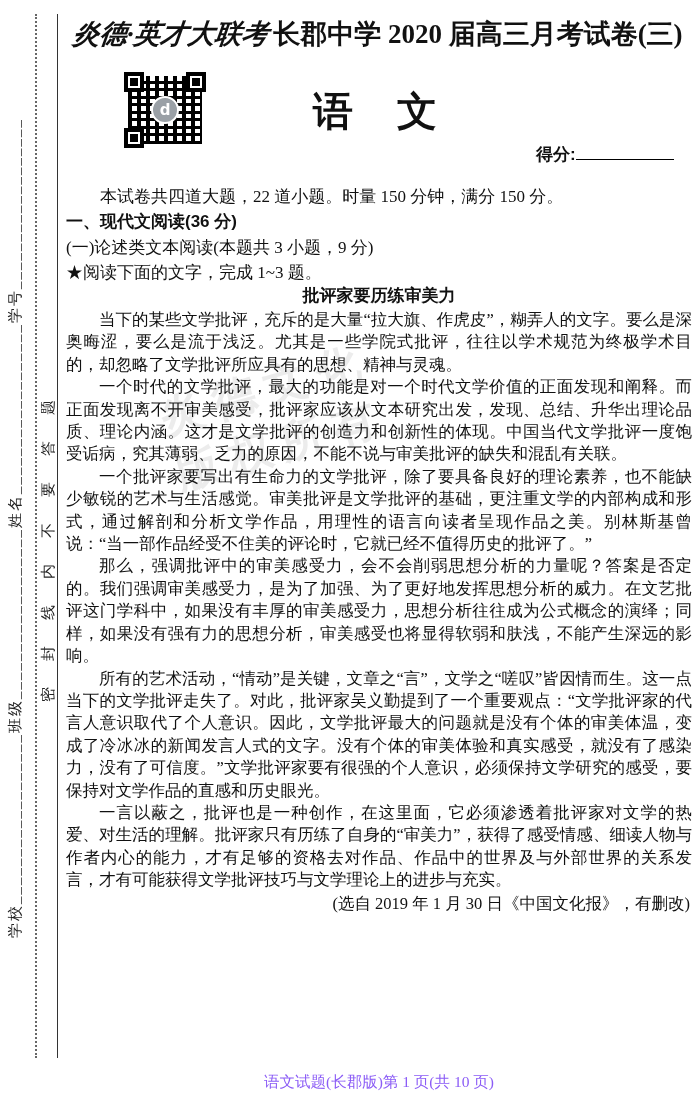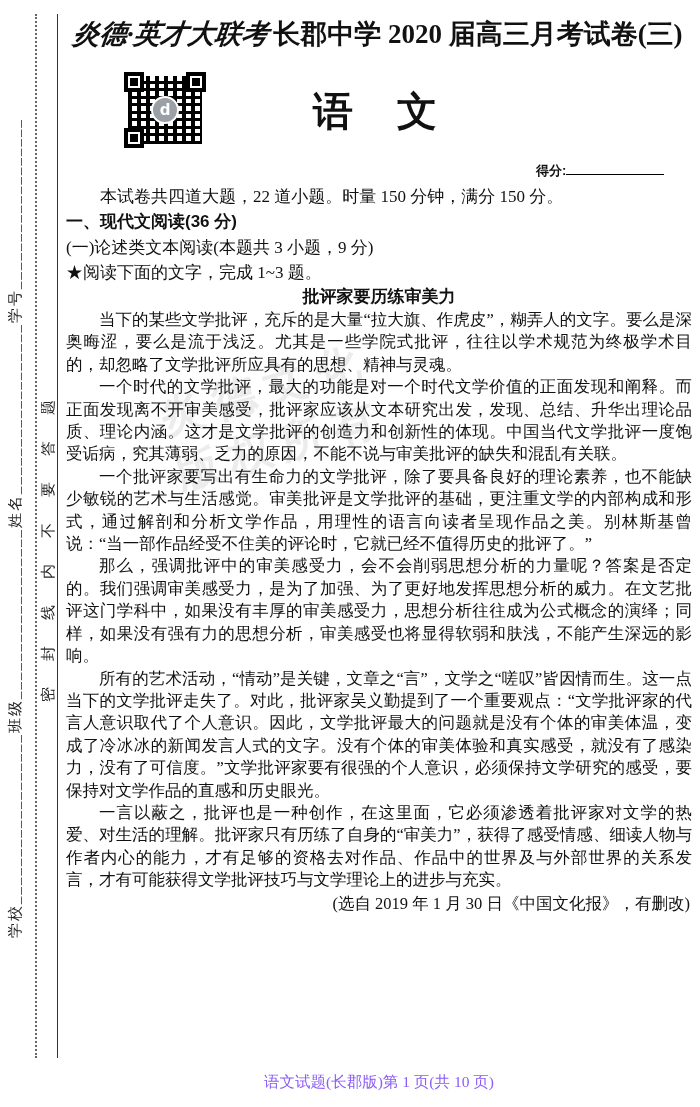--- a/index.html
+++ b/index.html
@@ -43,32 +43,32 @@
       repeating-linear-gradient(0deg,#000 0 3px,#fff 3px 8px,#000 8px 11px,#fff 11px 15px);
   }
   .finder{position:absolute;width:20px;height:20px;background:#fff;
     border:4px solid #000;box-sizing:border-box;}
   .finder::after{content:"";position:absolute;left:2px;top:2px;width:8px;height:8px;background:#000;}
   .finder.tl{left:0;top:0}.finder.tr{right:0;top:0}.finder.bl{left:0;bottom:0}
   .qr-logo{position:absolute;left:50%;top:50%;transform:translate(-50%,-50%);
     width:24px;height:24px;border-radius:50%;background:#9aa0a6;border:2px solid #fff;
     color:#fff;font:bold 15px/24px "DejaVu Sans",sans-serif;text-align:center;}
   
-  .score{position:absolute;left:536px;top:159px;font-size:13px;white-space:nowrap;}
+  .score{position:absolute;left:536px;top:143px;font-size:17px;white-space:nowrap;}
   .score-label{font-family:"Liberation Sans","DejaVu Sans",sans-serif;font-weight:bold;}
   .score-line{display:inline-block;width:98px;height:15px;border-bottom:1.5px solid #000;}
   
   .content{position:absolute;left:66px;top:184px;width:626px;}
   .intro,.h2,.star{font-size:17px;line-height:25px;}
   .intro{text-indent:2em;margin:0;}
   .h1{font-family:"Liberation Sans","DejaVu Sans",sans-serif;font-weight:bold;
     font-size:17px;line-height:26px;}
   .h2{line-height:25px;}
   .star{line-height:25px;}
-  .art-title{font-family:Liberation Serif, serif;font-weight:bold;
+  .art-title{font-family:Liberation Mono, monospace;font-weight:bold;
     font-size:17px;line-height:24px;text-align:center;}
   .art-author{font-size:17px;line-height:23px;text-align:center;
     letter-spacing:1em;text-indent:1em;}
   .para{margin:0;font-size:16.5px;line-height:22.4px;text-align:justify;text-indent:2em;}
   .source{font-size:16.5px;line-height:23px;text-align:right;padding-right:2px;}
   
   .watermark{position:absolute;left:165px;top:360px;transform:rotate(-16deg);
     color:rgba(110,110,110,0.13);font-size:44px;font-weight:bold;
     letter-spacing:10px;line-height:58px;pointer-events:none;}
   

